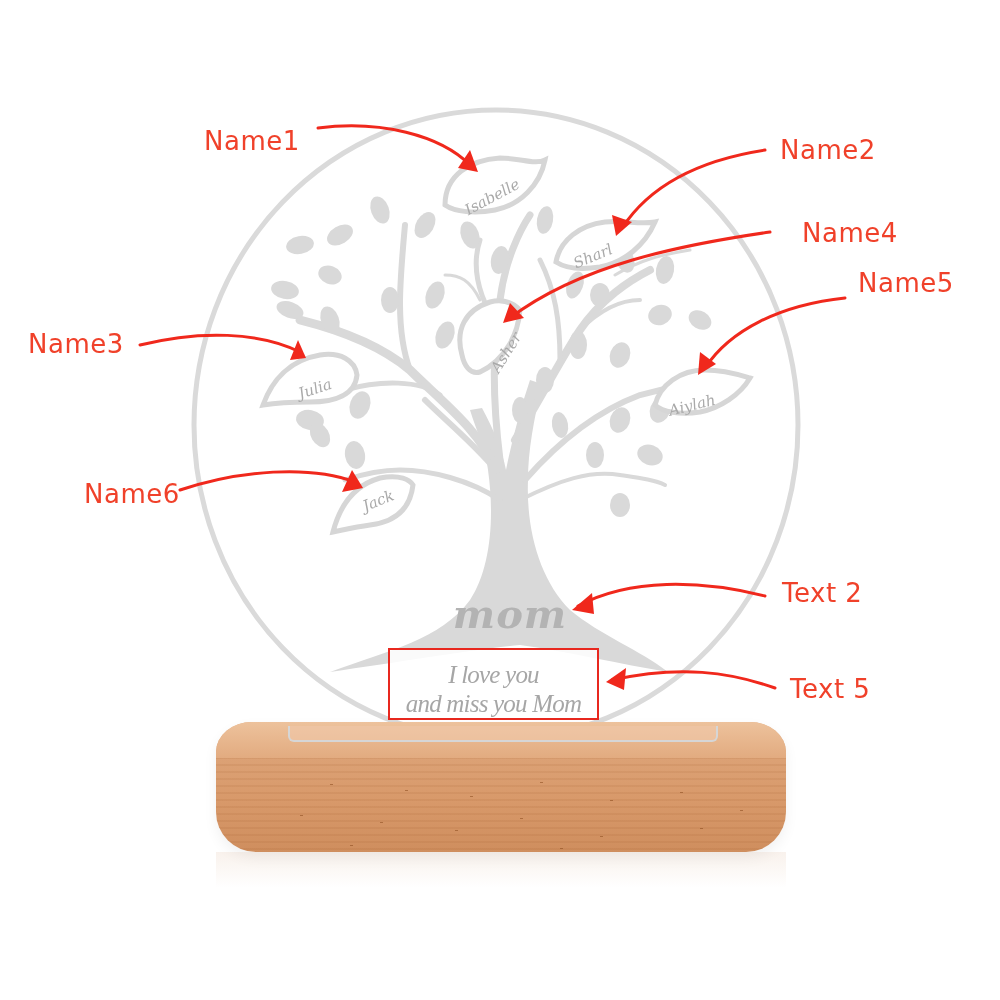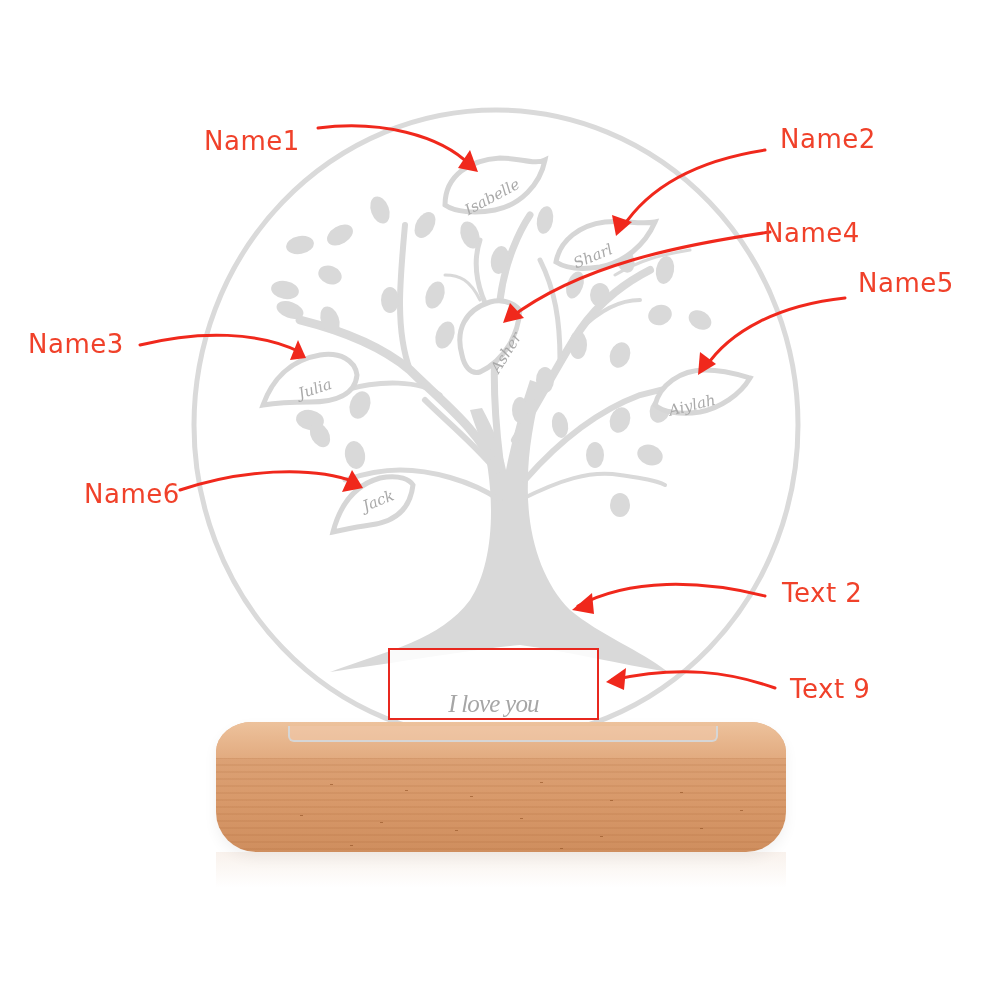--- a/index.html
+++ b/index.html
@@ -146,31 +146,33 @@
       <polygon points="306,358 290,360 298,340"></polygon>
       <polygon points="503,323 510,303 524,318"></polygon>
       <polygon points="698,375 700,352 716,364"></polygon>
       <polygon points="363,488 342,492 352,470"></polygon>
       <polygon points="572,610 592,593 594,614"></polygon>
       <polygon points="606,682 626,668 624,690"></polygon>
     </g>
   </svg>
 
   <div class="label" style="left:204px;top:128px">Name1</div>
-  <div class="label" style="left:780px;top:126px">Name2</div>
+  <div class="label" style="left:780px;top:137px">Name2</div>
   <div class="label" style="left:28px;top:331px">Name3</div>
-  <div class="label" style="left:764px;top:220px">Name4</div>
+  <div class="label" style="left:802px;top:220px">Name4</div>
   <div class="label" style="left:858px;top:270px">Name5</div>
   <div class="label" style="left:84px;top:481px">Name6</div>
   <div class="label" style="left:782px;top:580px">Text 2</div>
-  <div class="label" style="left:790px;top:676px">Text 9</div>
+  <div class="label" style="left:790px;top:676px">Text 5</div>
 
+  <div class="mom">mom</div>
 
   <div class="text2-box">
     <div class="text2-line">I love you</div>
+    <div class="text2-line">and miss you Mom</div>
   </div>
 
   <div class="base"></div>
   <div class="base-top"></div>
   <div class="slot"></div>
   <div class="reflection"></div>
   <div>
     <span class="speck" style="left:330px;top:784px"></span>
     <span class="speck" style="left:405px;top:790px"></span>
     <span class="speck" style="left:470px;top:796px"></span>

